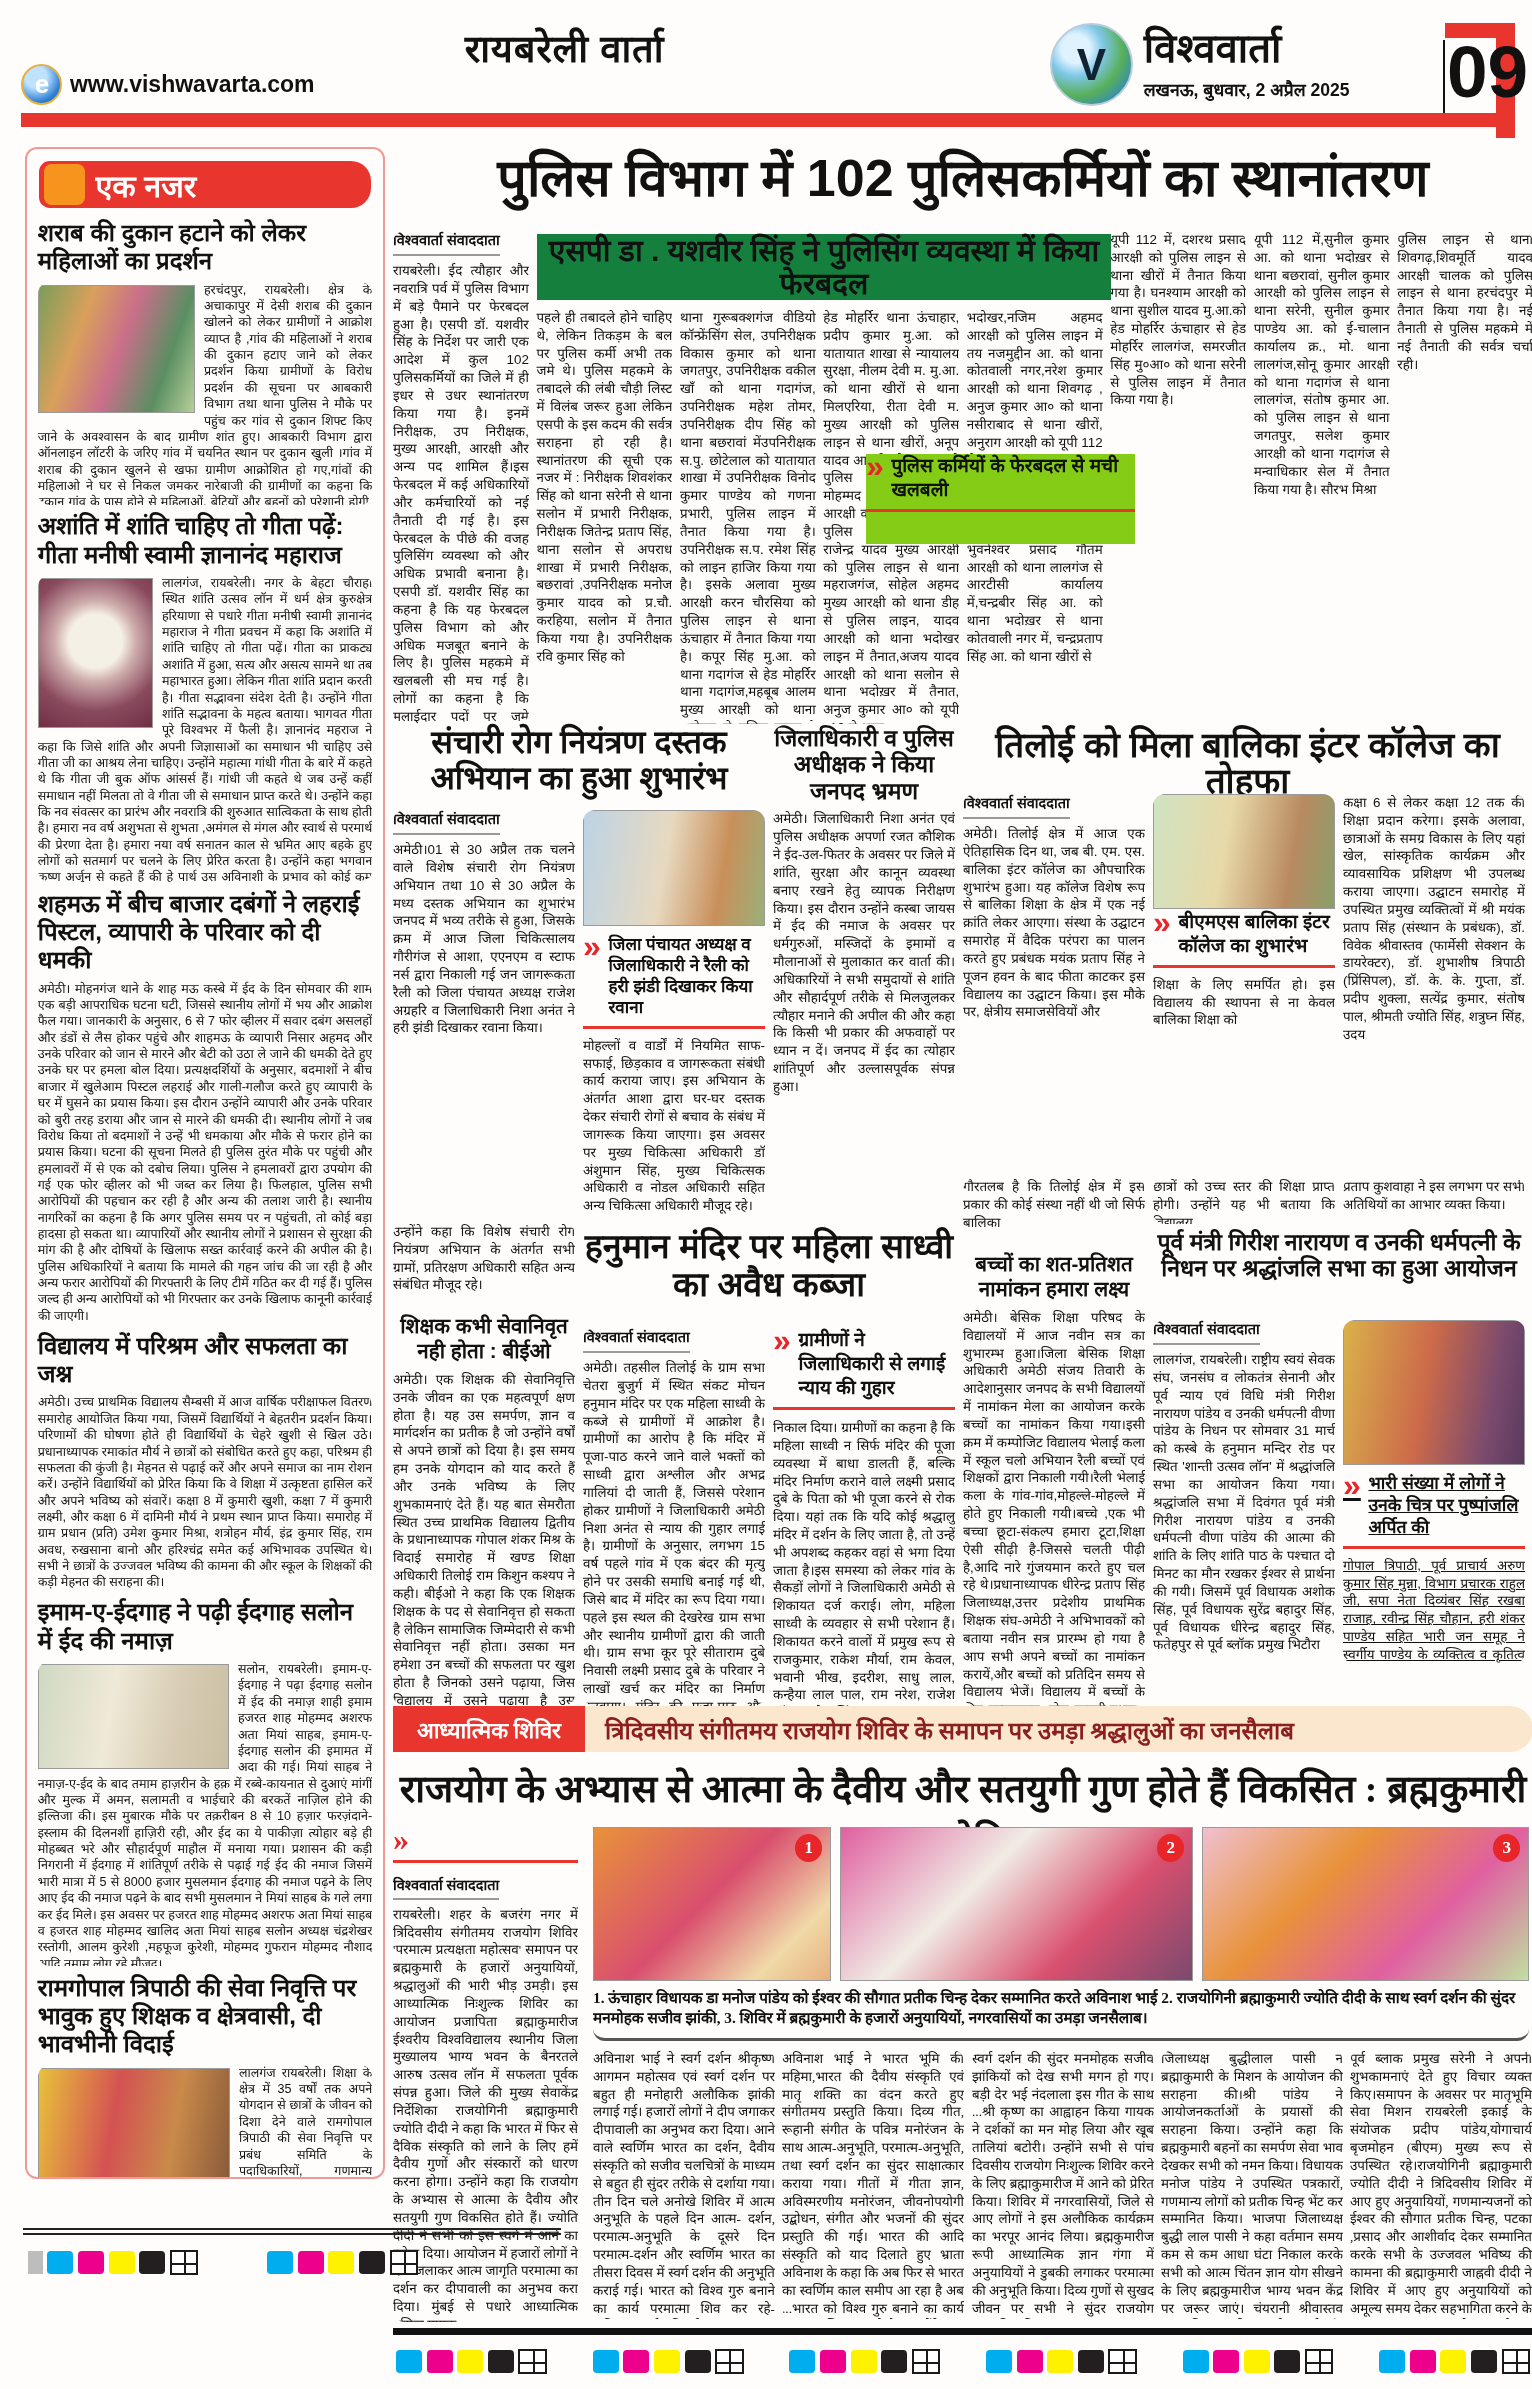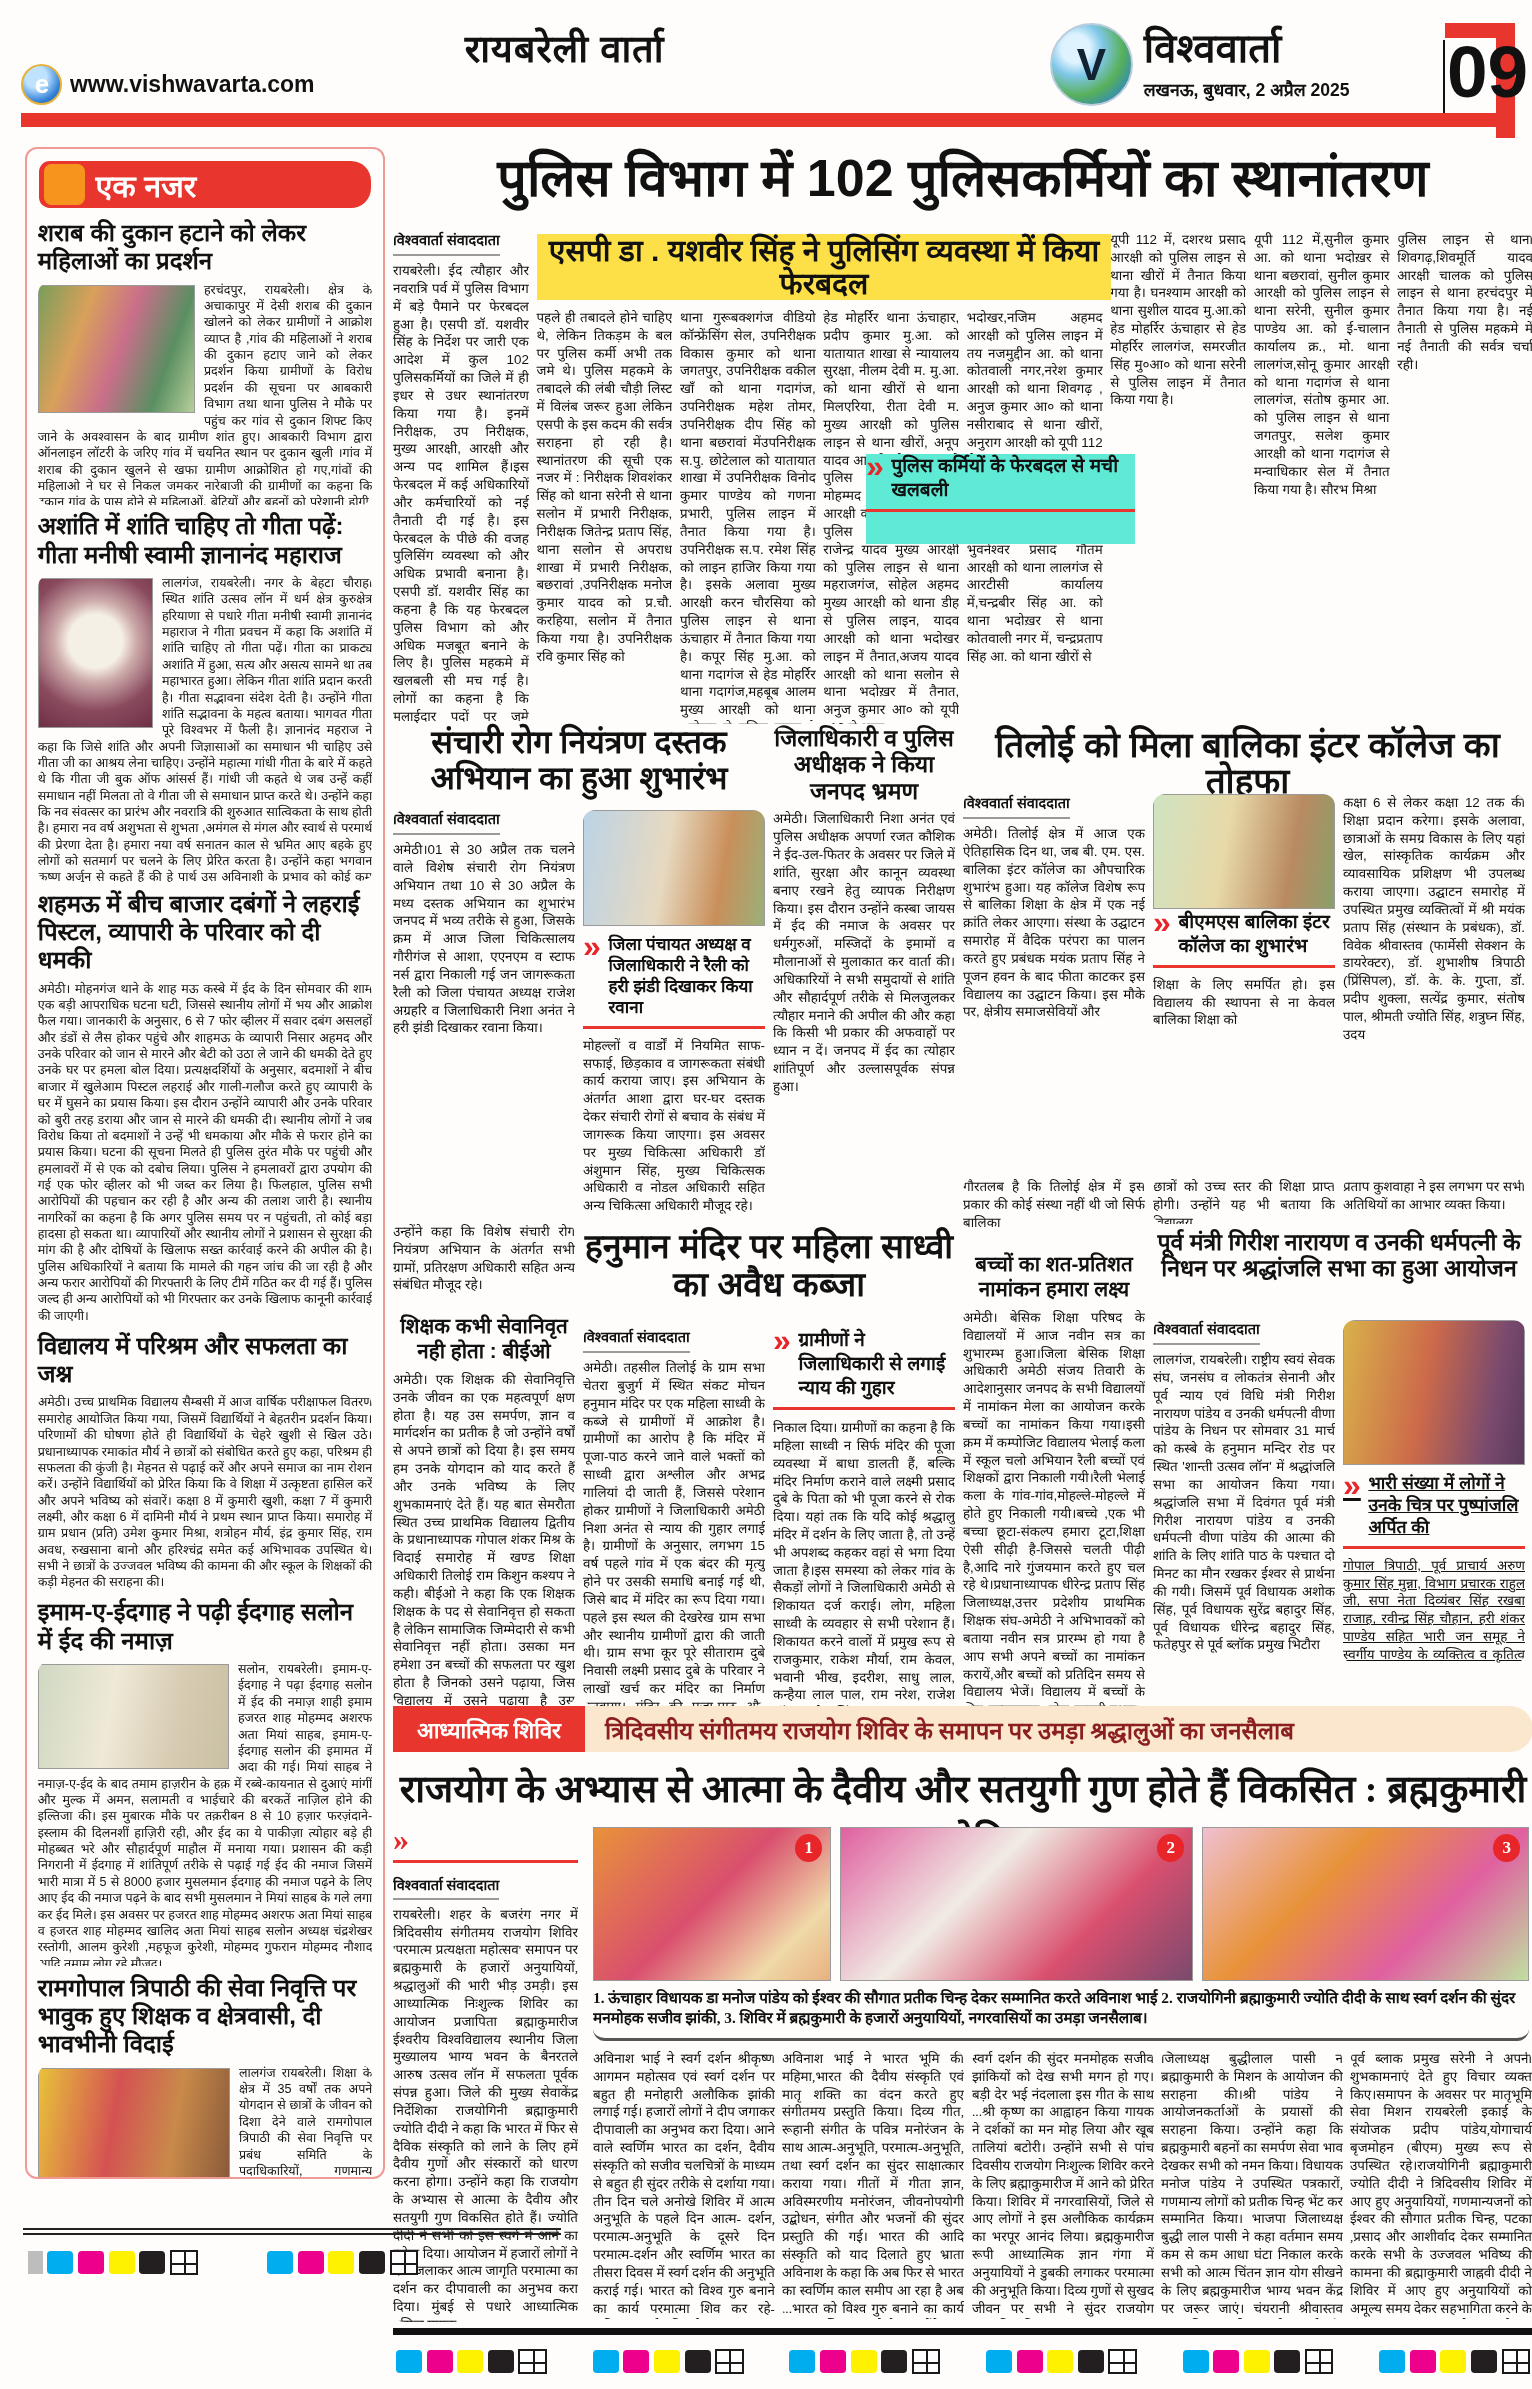--- a/index.html
+++ b/index.html
@@ -145,37 +145,37 @@
       <div class="sb-b jt ovh" style="max-height:284px;">
         <span class="ph float-l" style="display:block;width:192px;height:111px;background:linear-gradient(100deg,#e8c23a,#d45252 40%,#c98a4a 70%,#8a5a3a)"></span>
         <span>लालगंज रायबरेली। शिक्षा के क्षेत्र में 35 वर्षों तक अपने योगदान से छात्रों के जीवन को दिशा देने वाले रामगोपाल त्रिपाठी की सेवा निवृत्ति पर प्रबंध समिति के पदाधिकारियों, गणमान्य नागरिकों, छात्रों और ग्रामीणों ने उन्हें भावभीनी विदाई दी। इंटर कॉलेज अंबारा पश्चिम में अध्यापन करने वाले श्री त्रिपाठी न केवल एक कुशल शिक्षक रहे, बल्कि अपने सरल स्वभाव और अनुशासनप्रियता के कारण सभी के प्रिय भी बने रहे। उनकी विदाई के अवसर पर प्रबंध समिति के लोगों ने एक भव्य समारोह आयोजित किया। जहां सैकड़ों की संख्या में ग्रामीणों और पूर्व छात्रों ने उन्हें सम्मानित किया। विद्यालय के पूर्व प्रबंधक छंगालाल बाजपेई की अध्यक्षता में आयोजित समारोह में अध्यक्ष संकर सहाय बाजपेई व उप प्रबंधक श्रीकांत दीक्षित ने अपने उद्बोधन में कहा रामगोपाल त्रिपाठी ने शिक्षा के क्षेत्र में जो योगदान दिया है, वह अतुलनीय है। उनका मार्गदर्शन और अनुशासन सदैव प्रेरणास्रोत रहेगा। वहीं, उनके सहकर्मी शिक्षक भी इस अवसर पर भावुक हो गए। रामगोपाल त्रिपाठी विश्व हिंदू परिषद के प्रांतीय कार्यकर्ता भी हैं, लेकिन उनकी प्राथमिकता हमेशा शिक्षण कार्य रही। उन्होंने छात्रों के बौद्धिक विकास के साथ-साथ नैतिक मूल्यों को भी सिखाने का कार्य किया।</span>
       </div>
     </div>
   </div>
 
   <div class="abs h-xl center" style="left:393px;top:151px;width:1140px;">पुलिस विभाग में 102 पुलिसकर्मियों का स्थानांतरण</div>
 
   <div class="abs" style="left:393px;top:231px;width:1140px;height:493px;">
-    <div class="abs h-sub center" style="left:144px;top:3.1px;width:574px;background:#fde047;z-index:2;">एसपी डा . यशवीर सिंह ने पुलिसिंग व्यवस्था में किया फेरबदल</div>
+    <div class="abs h-sub center" style="left:144px;top:3.1px;width:574px;background:#15803d;z-index:2;">एसपी डा . यशवीर सिंह ने पुलिसिंग व्यवस्था में किया फेरबदल</div>
 
     <div style="display:flex;gap:7.6px;height:100%;">
       <div class="colz jt ovh" style="flex:1;">
         <div class="byline">विश्ववार्ता संवाददाता</div>
         <div>रायबरेली। ईद त्यौहार और नवरात्रि पर्व में पुलिस विभाग में बड़े पैमाने पर फेरबदल हुआ है। एसपी डॉ. यशवीर सिंह के निर्देश पर जारी एक आदेश में कुल 102 पुलिसकर्मियों का जिले में ही इधर से उधर स्थानांतरण किया गया है। इनमें निरीक्षक, उप निरीक्षक, मुख्य आरक्षी, आरक्षी और अन्य पद शामिल हैं।इस फेरबदल में कई अधिकारियों और कर्मचारियों को नई तैनाती दी गई है। इस फेरबदल के पीछे की वजह पुलिसिंग व्यवस्था को और अधिक प्रभावी बनाना है। एसपी डॉ. यशवीर सिंह का कहना है कि यह फेरबदल पुलिस विभाग को और अधिक मजबूत बनाने के लिए है। पुलिस महकमे में खलबली सी मच गई है। लोगों का कहना है कि मलाईदार पदों पर जमे निरीक्षकों और अन्य पुलिस कर्मियों के</div>
       </div>
       <div class="colz jt ovh" style="flex:1;padding-top:78px;">पहले ही तबादले होने चाहिए थे, लेकिन तिकड़म के बल पर पुलिस कर्मी अभी तक जमे थे। पुलिस महकमे के तबादले की लंबी चौड़ी लिस्ट में विलंब जरूर हुआ लेकिन एसपी के इस कदम की सर्वत्र सराहना हो रही है। स्थानांतरण की सूची एक नजर में : निरीक्षक शिवशंकर सिंह को थाना सरेनी से थाना सलोन में प्रभारी निरीक्षक, निरीक्षक जितेन्द्र प्रताप सिंह, थाना सलोन से अपराध शाखा में प्रभारी निरीक्षक, बछरावां ,उपनिरीक्षक मनोज कुमार यादव को प्र.चौ. करहिया, सलोन में तैनात किया गया है। उपनिरीक्षक रवि कुमार सिंह को</div>
       <div class="colz jt ovh" style="flex:1;padding-top:78px;">थाना गुरूबक्शगंज वीडियो कॉन्फ्रेंसिंग सेल, उपनिरीक्षक विकास कुमार को थाना जगतपुर, उपनिरीक्षक वकील खाँ को थाना गदागंज, उपनिरीक्षक महेश तोमर, उपनिरीक्षक दीप सिंह को थाना बछरावां मेंउपनिरीक्षक स.पु. छोटेलाल को यातायात शाखा में उपनिरीक्षक विनोद कुमार पाण्डेय को गणना प्रभारी, पुलिस लाइन में तैनात किया गया है। उपनिरीक्षक स.प. रमेश सिंह को लाइन हाजिर किया गया है। इसके अलावा मुख्य आरक्षी करन चौरसिया को पुलिस लाइन से थाना ऊंचाहार में तैनात किया गया है। कपूर सिंह मु.आ. को थाना गदागंज से हेड मोहर्रिर थाना गदागंज,महबूब आलम मुख्य आरक्षी को थाना भदोख़र से पुलिस लाइन में तैनाती,</div>
       <div class="colz jt ovh" style="flex:1;padding-top:78px;">हेड मोहर्रिर थाना ऊंचाहार, प्रदीप कुमार मु.आ. को यातायात शाखा से न्यायालय सुरक्षा, नीलम देवी म. मु.आ. को थाना खीरों से थाना मिलएरिया, रीता देवी म. मुख्य आरक्षी को पुलिस लाइन से थाना खीरों, अनूप यादव आरक्षी को ऊंचाहार से पुलिस लाइन में तैनात, मोहम्मद अनसार मुख्य आरक्षी को थाना ऊंचाहार से पुलिस लाइन में तैनात, राजेन्द्र यादव मुख्य आरक्षी को पुलिस लाइन से थाना महराजगंज, सोहेल अहमद मुख्य आरक्षी को थाना डीह से पुलिस लाइन, यादव आरक्षी को थाना भदोखर लाइन में तैनात,अजय यादव आरक्षी को थाना सलोन से थाना भदोख़र में तैनात, अनुज कुमार आ० को यूपी 112 से थाना</div>
       <div class="colz jt ovh" style="flex:1;padding-top:78px;">भदोखर,नजिम अहमद आरक्षी को पुलिस लाइन में तय नजमुद्दीन आ. को थाना कोतवाली नगर,नरेश कुमार आरक्षी को थाना शिवगढ़ , अनुज कुमार आ० को थाना नसीराबाद से थाना खीरों, अनुराग आरक्षी को यूपी 112 से थाना गुरूबक्शगंज, अजीत यादव आरक्षी को यूपी 112 से थाना सलोन, आशुतोष गंगवार आरक्षी को थाना सलोन से यूपी 112 में, भुवनेश्वर प्रसाद गौतम आरक्षी को थाना लालगंज से आरटीसी कार्यालय में,चन्द्रबीर सिंह आ. को थाना भदोख़र से थाना कोतवाली नगर में, चन्द्रप्रताप सिंह आ. को थाना खीरों से</div>
       <div class="colz jt ovh" style="flex:1;">यूपी 112 में, दशरथ प्रसाद आरक्षी को पुलिस लाइन से थाना खीरों में तैनात किया गया है। घनश्याम आरक्षी को थाना सुशील यादव मु.आ.को हेड मोहर्रिर ऊंचाहार से हेड मोहर्रिर लालगंज, समरजीत सिंह मु०आ० को थाना सरेनी से पुलिस लाइन में तैनात किया गया है।</div>
       <div class="colz jt ovh" style="flex:1;">यूपी 112 में,सुनील कुमार आ. को थाना भदोख़र से थाना बछरावां, सुनील कुमार आरक्षी को पुलिस लाइन से थाना सरेनी, सुनील कुमार पाण्डेय आ. को ई-चालान कार्यालय क्र., मो. थाना लालगंज,सोनू कुमार आरक्षी को थाना गदागंज से थाना लालगंज, संतोष कुमार आ. को पुलिस लाइन से थाना जगतपुर, सलेश कुमार आरक्षी को थाना गदागंज से मन्वाधिकार सेल में तैनात किया गया है। सौरभ मिश्रा</div>
       <div class="colz jt ovh" style="flex:1;">पुलिस लाइन से थाना शिवगढ़,शिवमूर्ति यादव आरक्षी चालक को पुलिस लाइन से थाना हरचंदपुर में तैनात किया गया है। नई तैनाती से पुलिस महकमे में नई तैनाती की सर्वत्र चर्चा रही।</div>
     </div>
 
-    <div class="abs" style="left:473px;top:223px;width:269px;height:90px;background:#5eead4;z-index:3;">
+    <div class="abs" style="left:473px;top:223px;width:269px;height:90px;background:#84cc16;z-index:3;">
       <div class="capflex">
           <span class="chev"></span>
         <span class="pqtext">पुलिस कर्मियों के फेरबदल से मची खलबली</span>
         </div>
       <div class="redrule"></div>
     </div>
   </div>
 
   <div class="abs" style="left:393px;top:725px;width:1140px;height:981px;">
 

